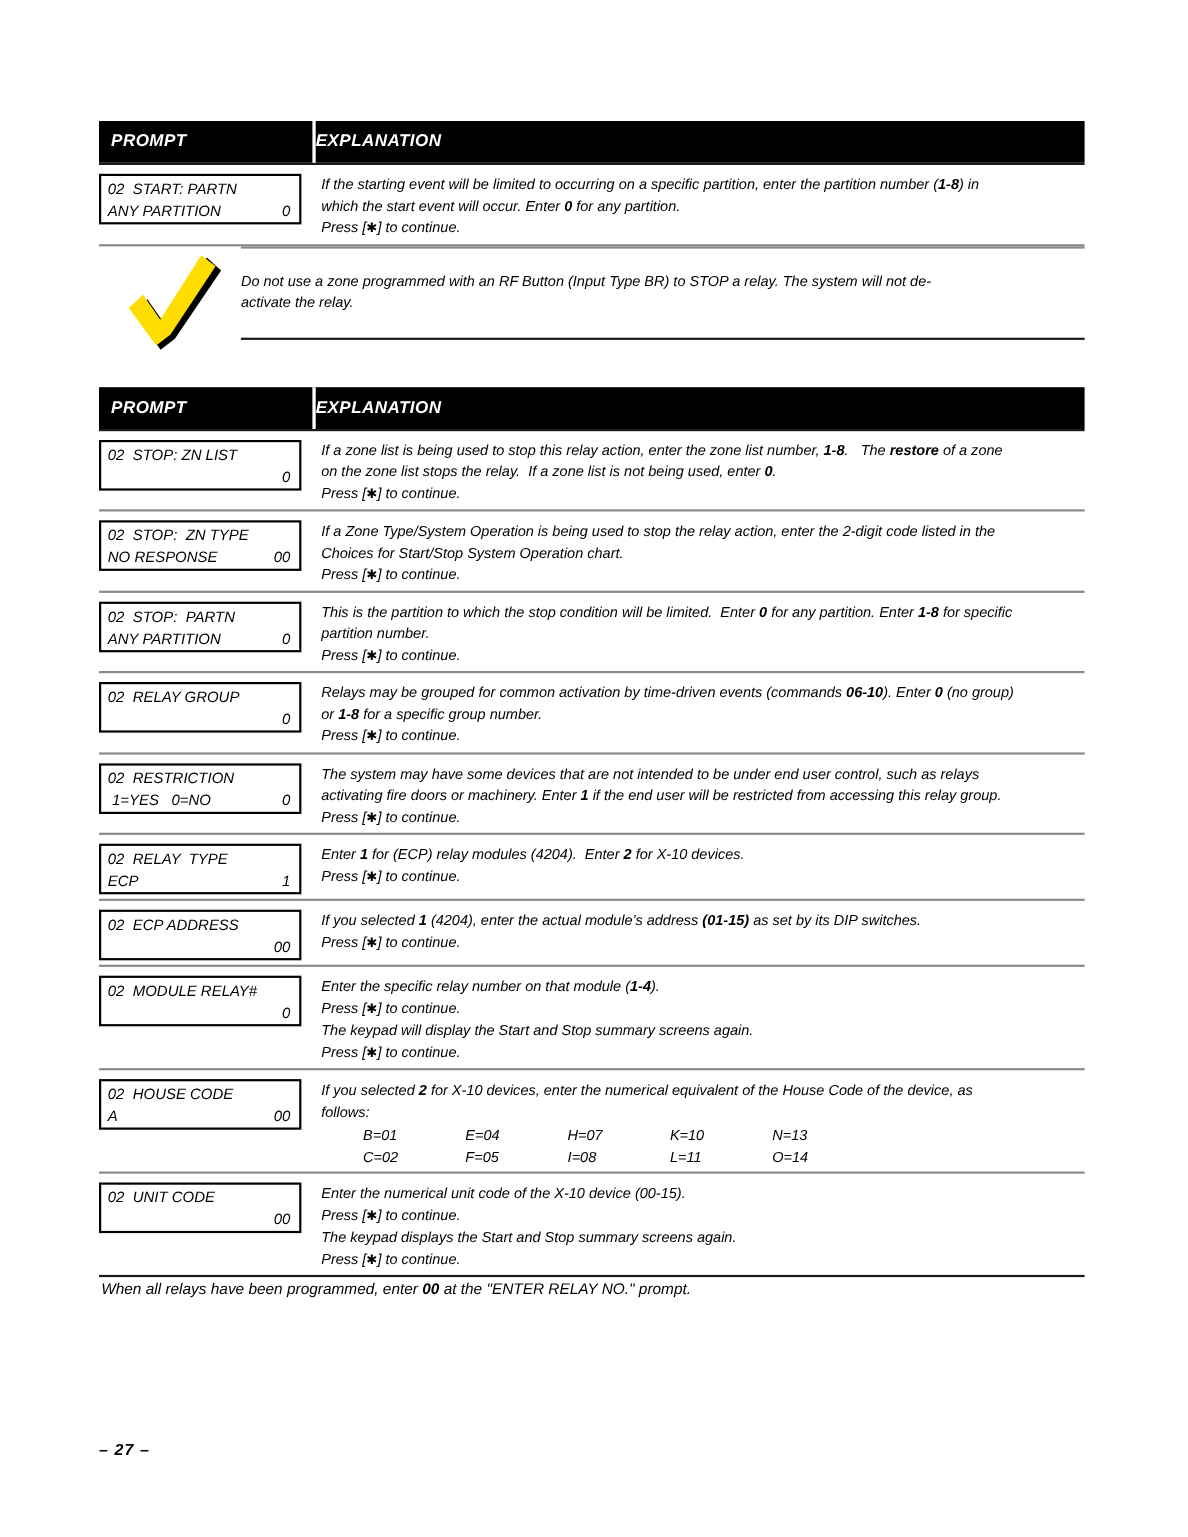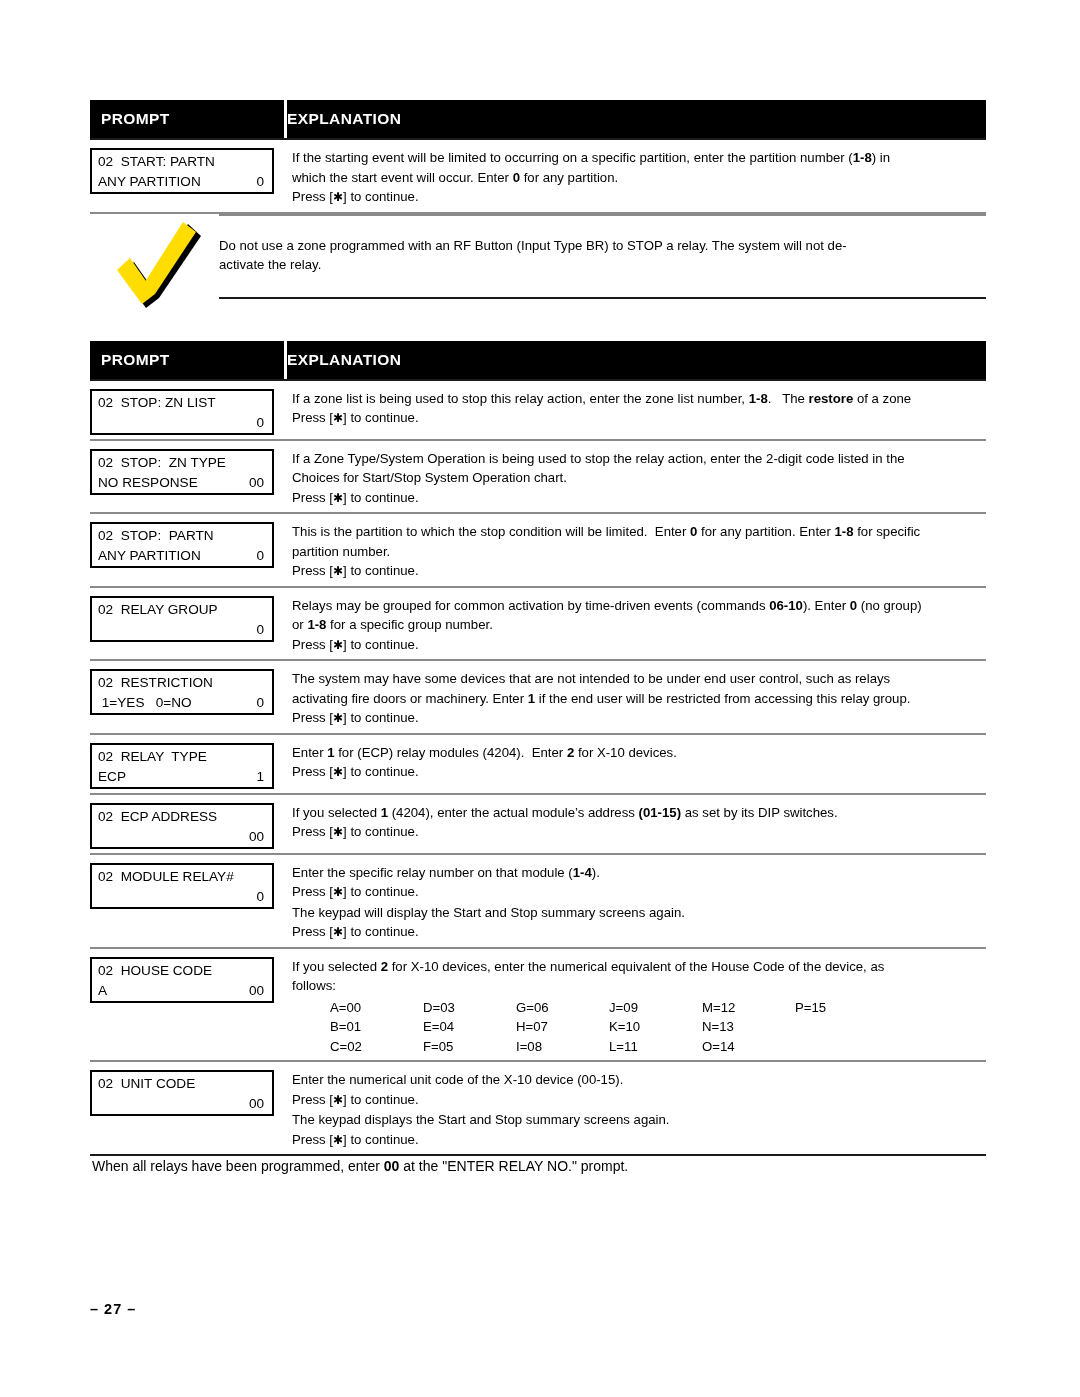--- a/index.html
+++ b/index.html
@@ -11,23 +11,24 @@
     width: 1080px;
     height: 1397px;
     font-family: "Liberation Sans", sans-serif;
     color: #000000;
     position: relative;
     overflow: hidden;
   }
   .page {
     position: absolute;
     left: 90px;
-    top: 4px;
+    top: 14px;
     width: 896px;
     height: 1149px;
+    font-style: italic;
   }
 
   
   .hdr-bar {
     display: flex;
     background: #000000;
     height: 38px;
     align-items: center;
     margin-top: 96px;
   }
@@ -230,20 +231,21 @@
 
   <div class="row">
     <div class="prompt-col">
       <div class="lcd">
         <span class="l1">02  STOP: ZN LIST</span>
         <span class="val2">0</span>
       </div>
     </div>
     <div class="expl-col">
       <p>If a zone list is being used to stop this relay action, enter the zone list number, <b>1-8</b>.&nbsp;&nbsp; The <b>restore</b> of a zone</p>
+      <p>on the zone list stops the relay.&nbsp; If a zone list is not being used, enter <b>0</b>.</p>
       <p>Press [<span class="star">✱</span>] to continue.</p>
     </div>
   </div>
   <div class="rule"></div>
 
   <div class="row">
     <div class="prompt-col">
       <div class="lcd">
         <span class="l1">02  STOP:  ZN TYPE</span>
         <span class="l2">NO RESPONSE</span>
@@ -355,29 +357,20 @@
       <div class="lcd">
         <span class="l1">02  HOUSE CODE</span>
         <span class="l2">A</span>
         <span class="val2">00</span>
       </div>
     </div>
     <div class="expl-col">
       <p>If you selected <b>2</b> for X-10 devices, enter the numerical equivalent of the House Code of the device, as</p>
       <p>follows:</p>
       <div class="hc-grid">
-        <div class="hc-row">
-          <span class="hc-indent"></span>
-          <span class="hc-cell">A=00</span>
-          <span class="hc-cell">D=03</span>
-          <span class="hc-cell">G=06</span>
-          <span class="hc-cell">J=09</span>
-          <span class="hc-cell">M=12</span>
-          <span class="hc-cell">P=15</span>
-        </div>
         <div class="hc-row">
           <span class="hc-indent"></span>
           <span class="hc-cell">B=01</span>
           <span class="hc-cell">E=04</span>
           <span class="hc-cell">H=07</span>
           <span class="hc-cell">K=10</span>
           <span class="hc-cell">N=13</span>
           <span class="hc-cell"></span>
         </div>
         <div class="hc-row">

